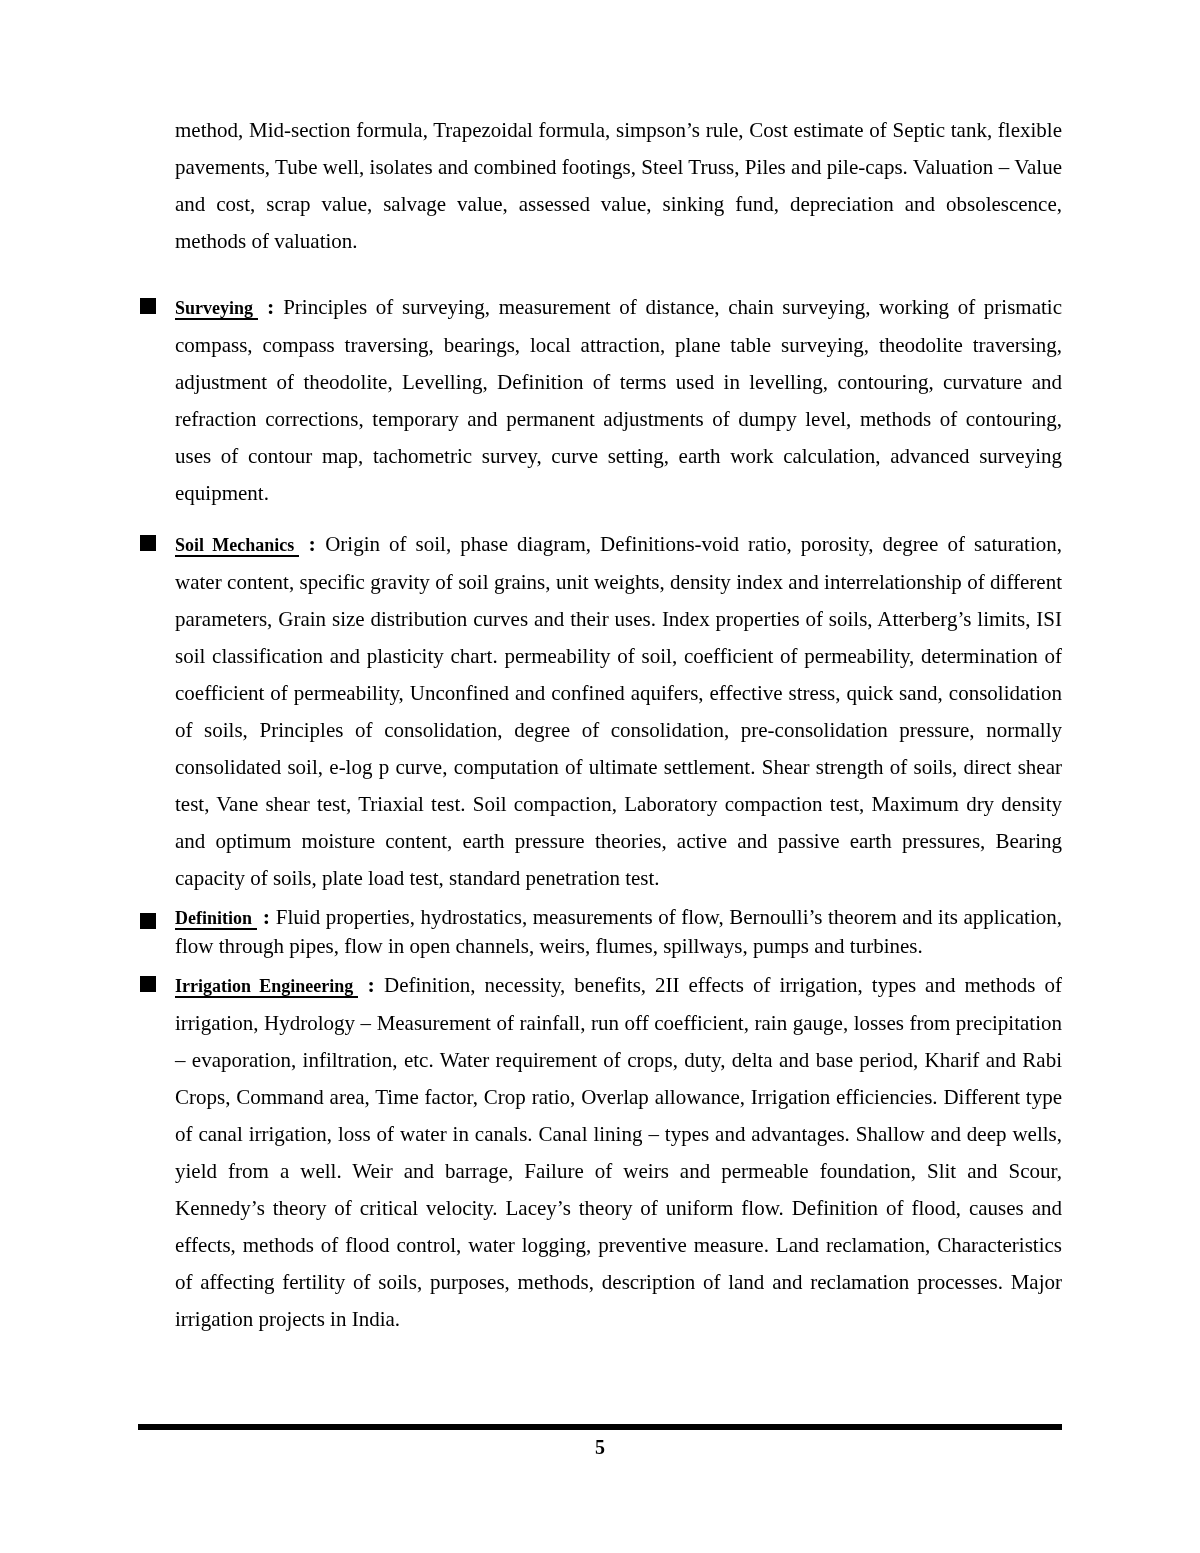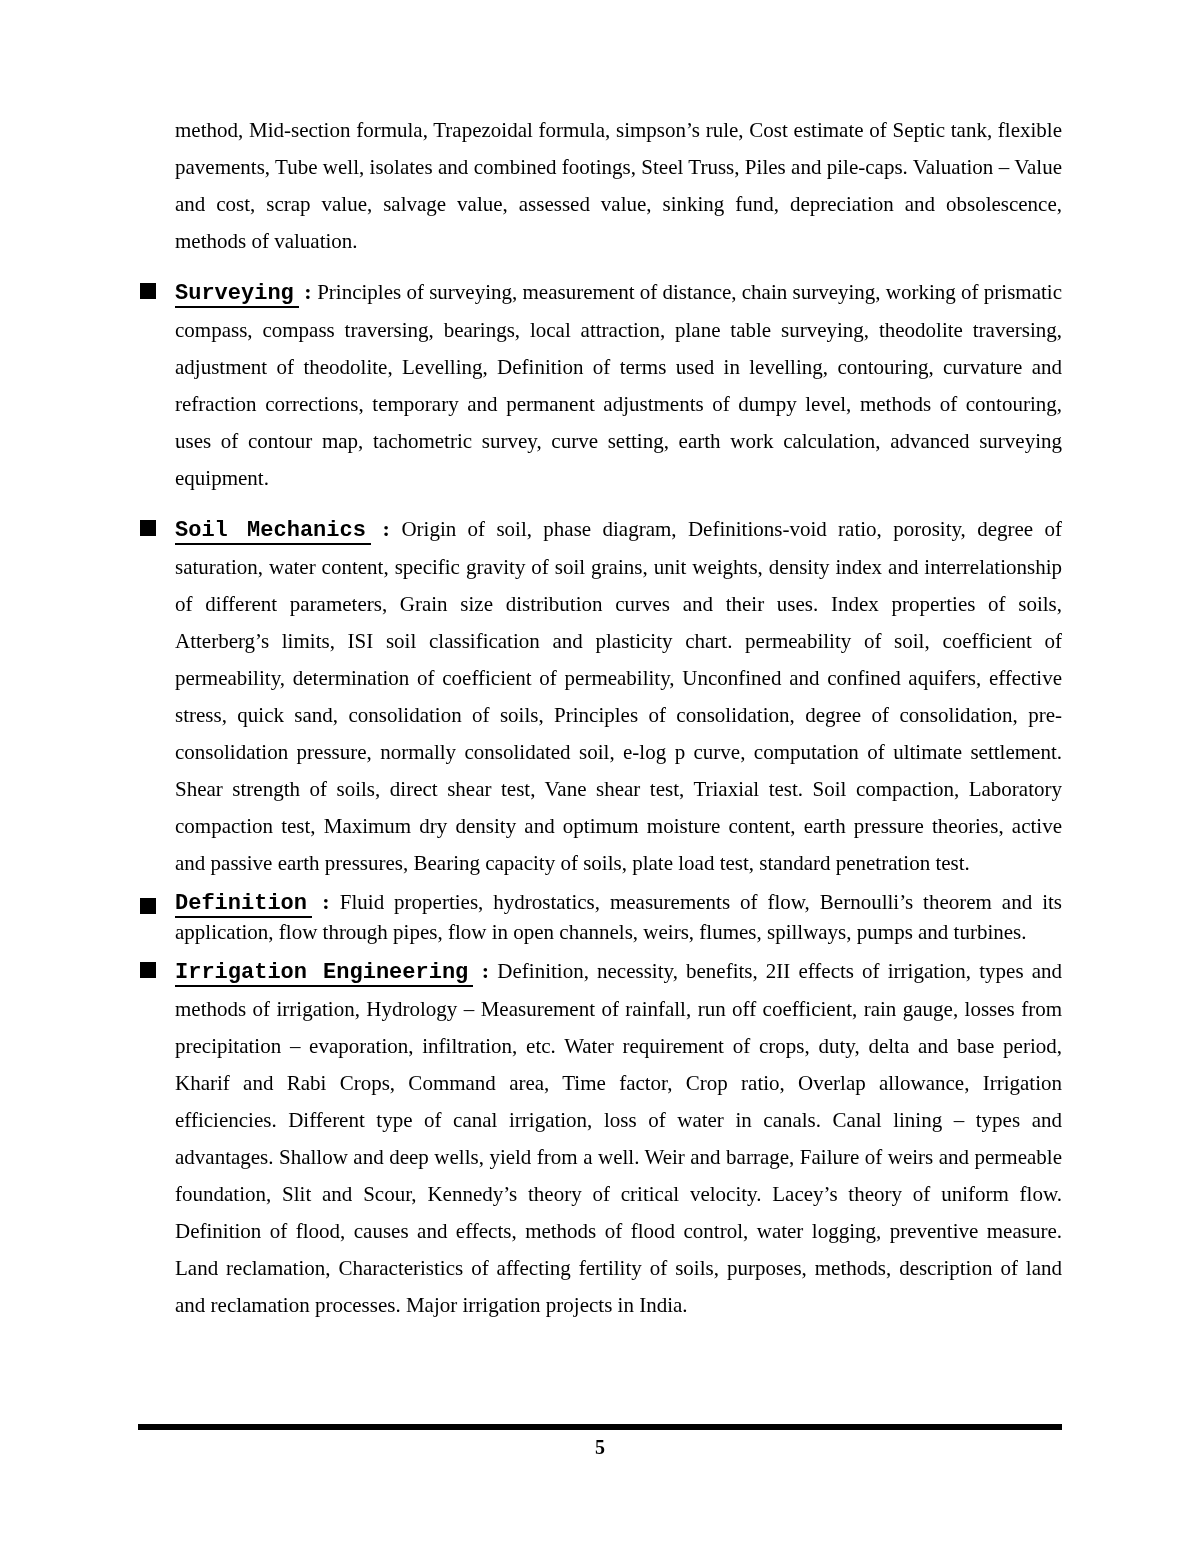--- a/index.html
+++ b/index.html
@@ -16,21 +16,21 @@
   .content {
     position: absolute;
     left: 140px;
     top: 112px;
     width: 922px;
   }
   .para {
     font-size: 21px;
     line-height: 37px;
     text-align: justify;
-    margin: 0 0 13px 0;
+    margin: 0 0 28px 0;
     padding-left: 35px;
   }
   .section {
     position: relative;
     padding-left: 35px;
     margin: 0 0 13px 0;
   }
   .section.gap-small { margin-bottom: 6px; }
   .section-body {
     font-size: 21px;
@@ -42,24 +42,23 @@
   .bullet-square {
     position: absolute;
     left: 0;
     top: 10px;
     width: 16px;
     height: 16px;
     background: #000000;
   }
   .heading {
     font-weight: bold;
-    font-size: 22px;
+    font-size: 18px;
     border-bottom: 2px solid #000000;
     padding-right: 5px;
-    font-family: Liberation Mono, monospace;
   }
   .sep { font-weight: bold; font-size: 22px; }
   .footer-rule {
     position: absolute;
     left: 138px;
     top: 1424px;
     width: 924px;
     height: 2px;
     border-top: 3px solid #000000;
     border-bottom: 3px solid #000000;

